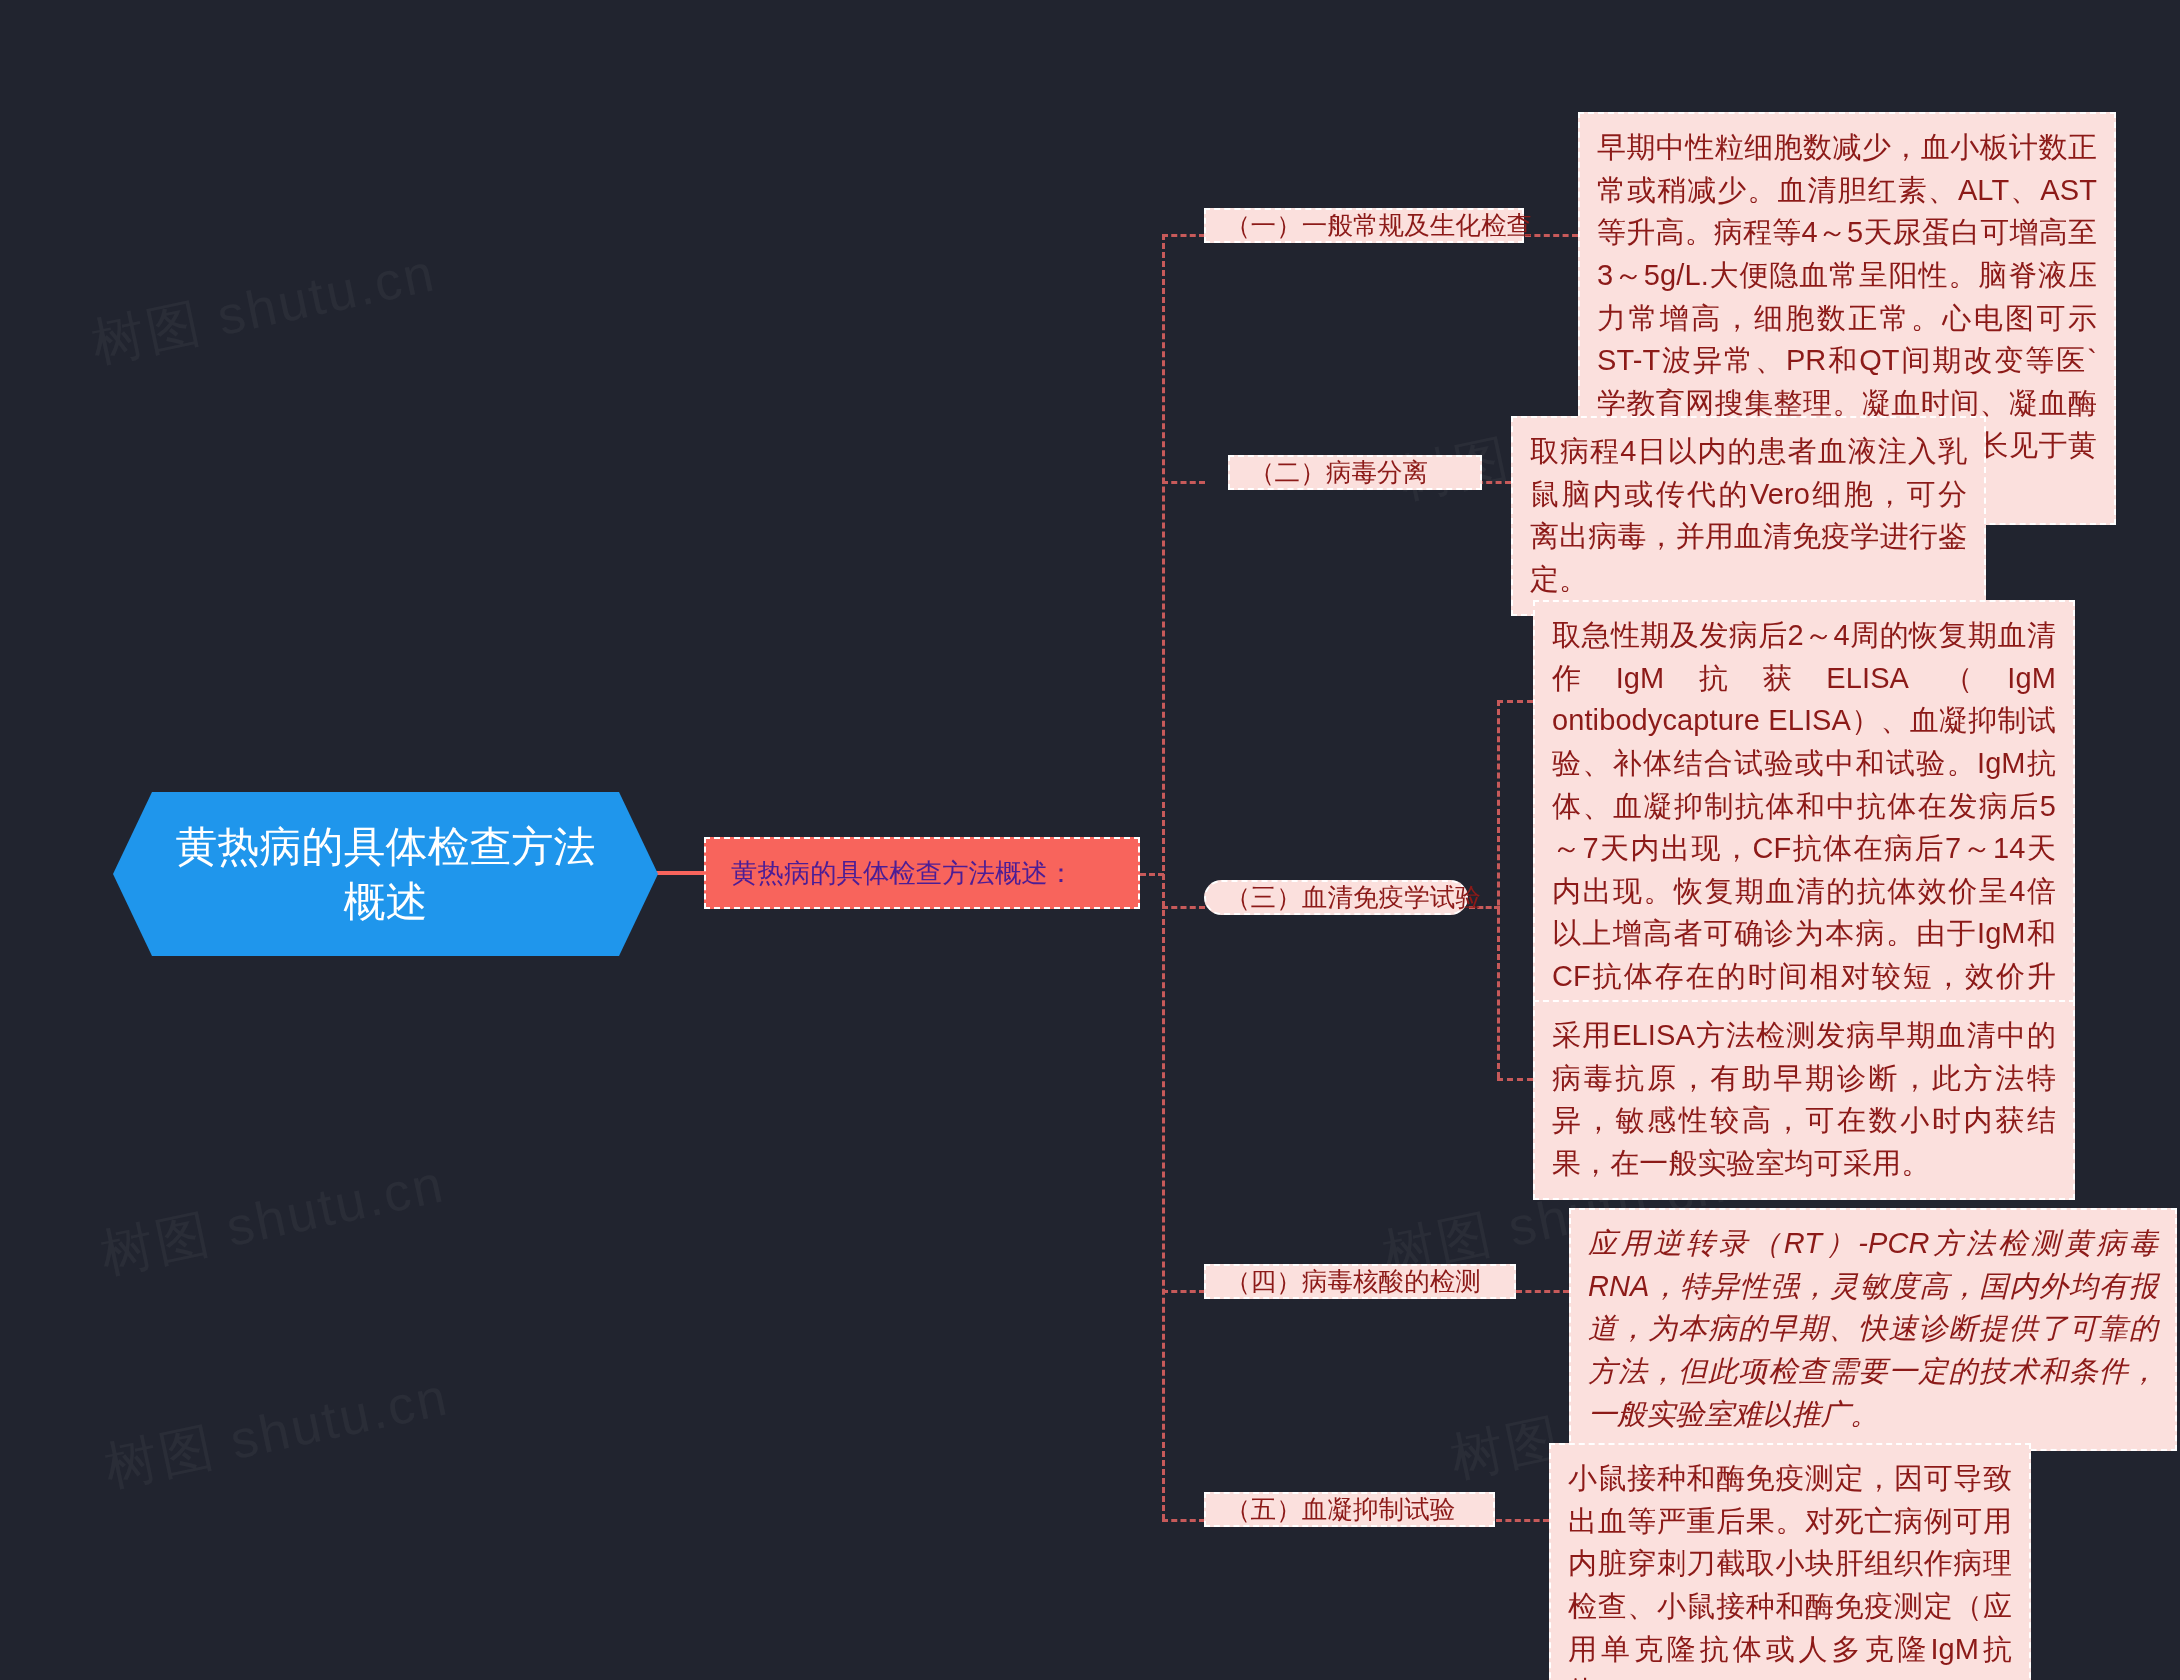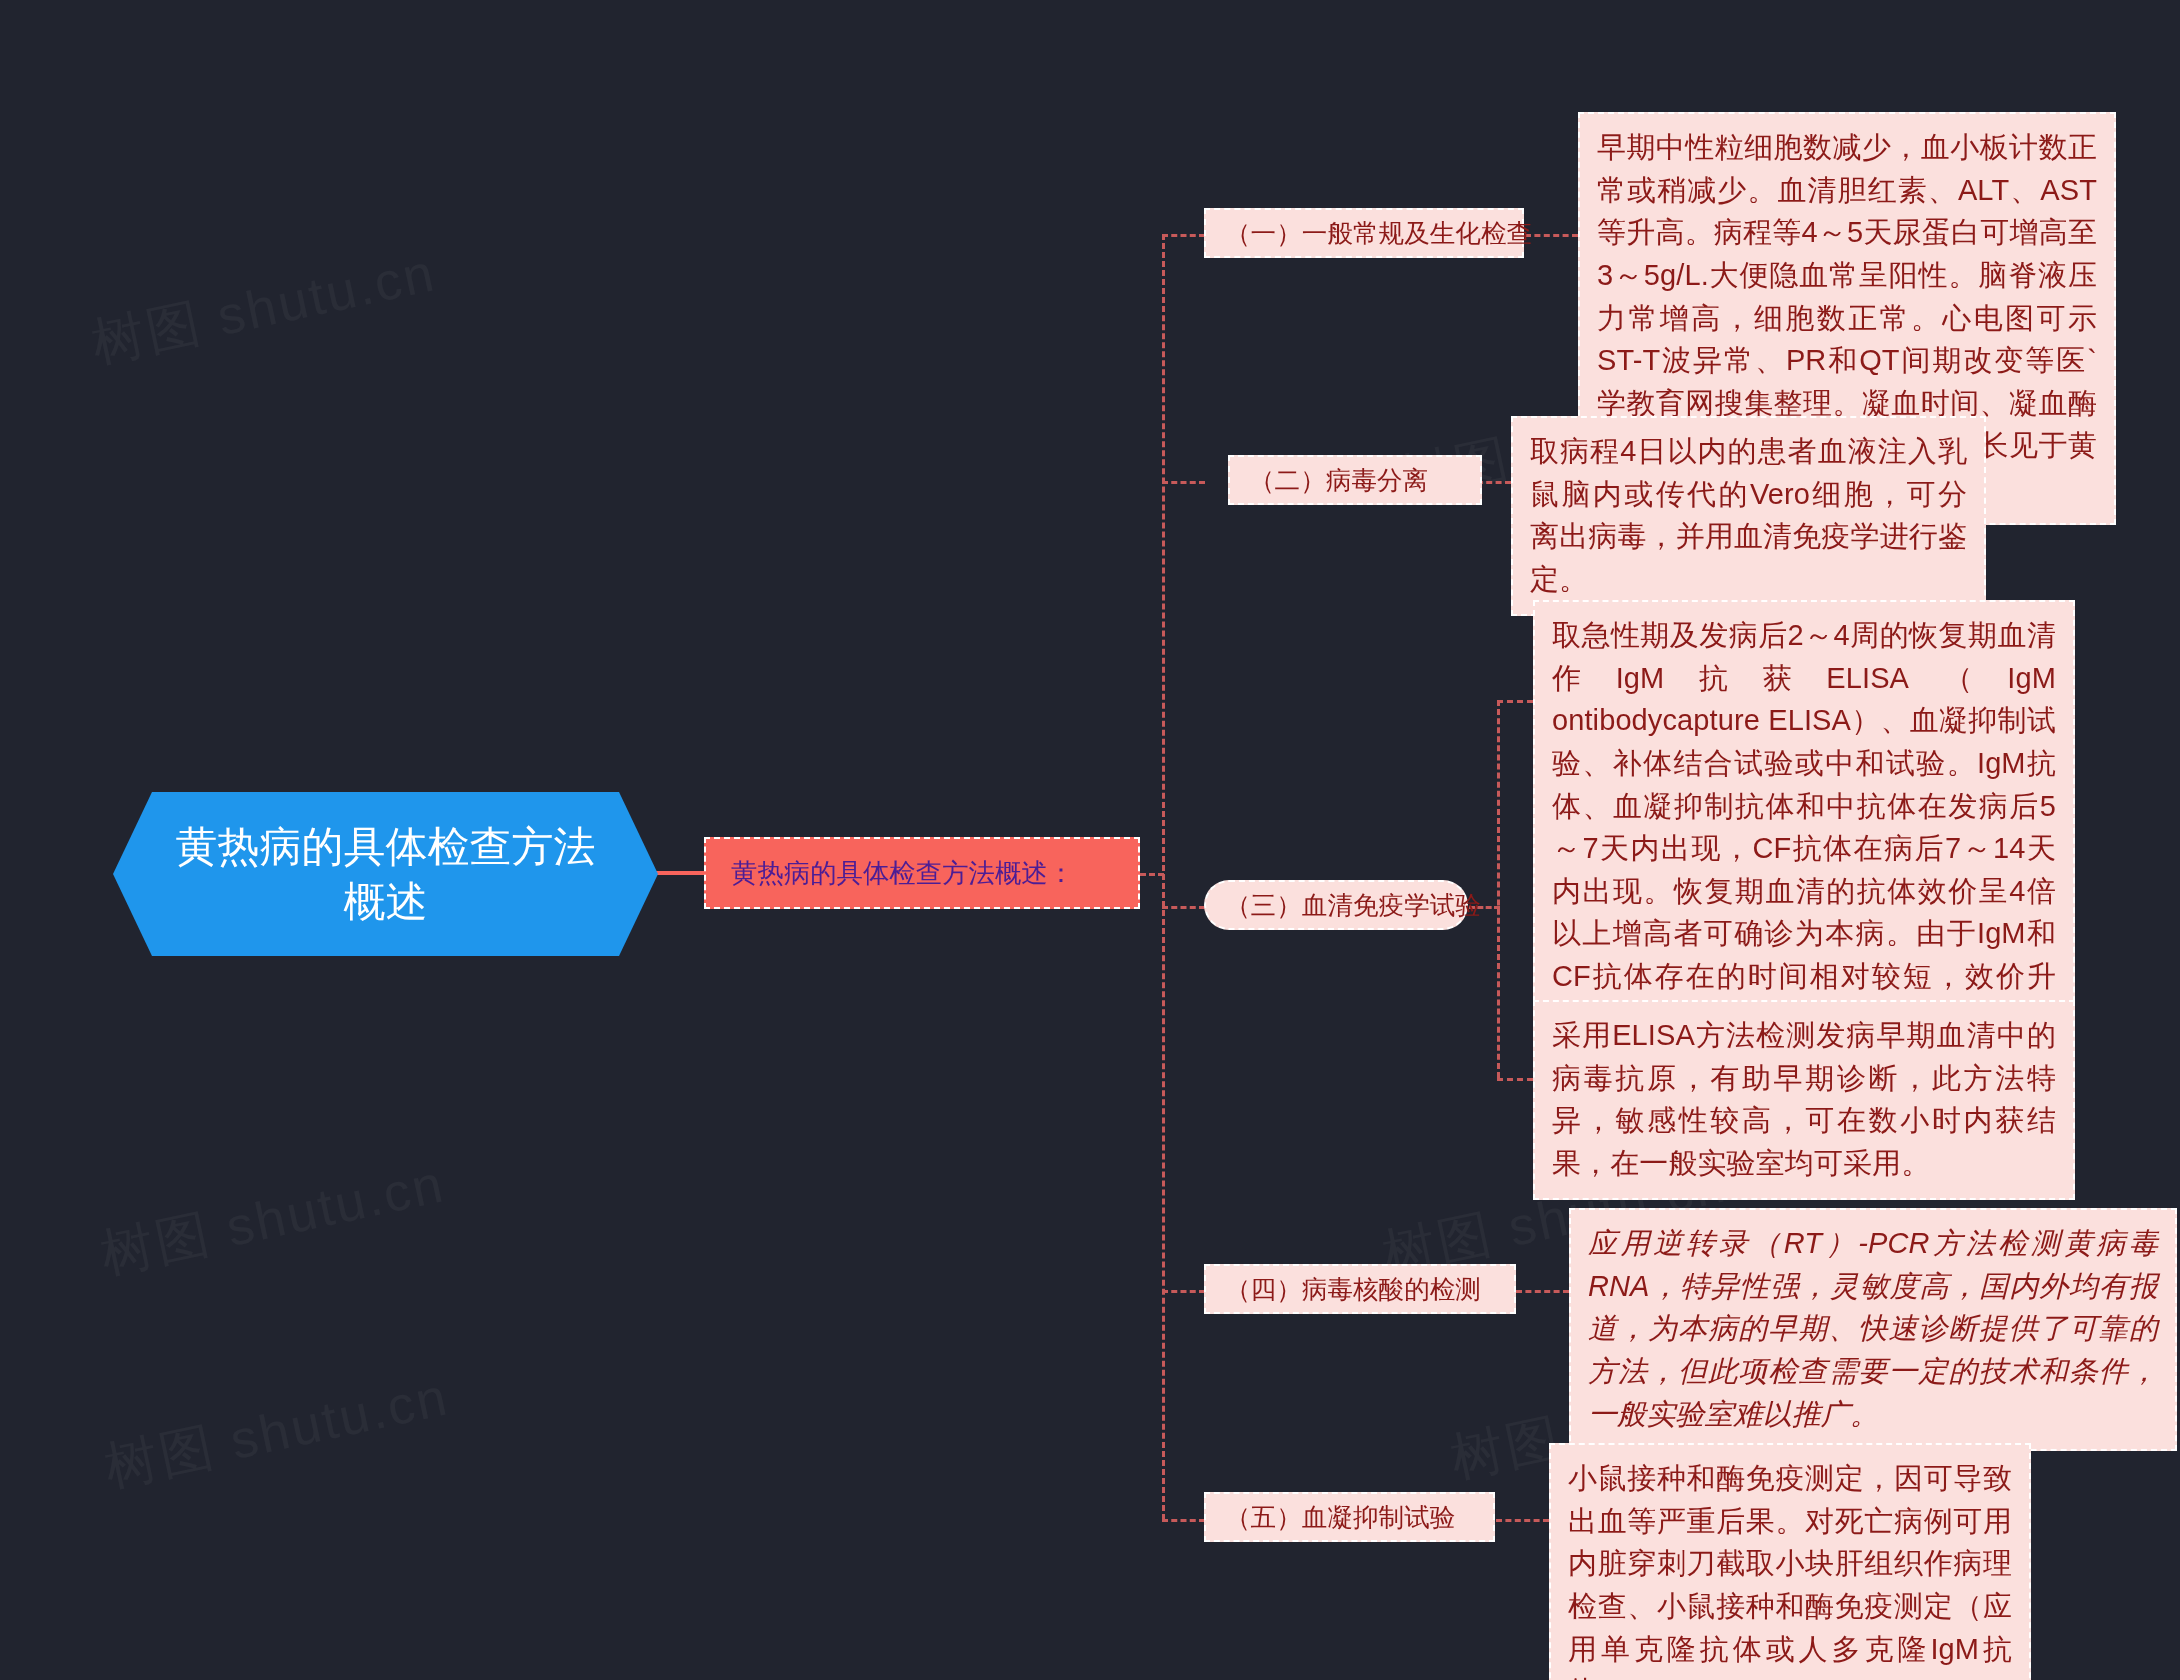--- a/index.html
+++ b/index.html
@@ -72,21 +72,21 @@
   .branch-node {
     position: absolute;
     background: #fbe0dd;
     border: 2.6px dashed #ffffff;
     color: #8c1a18;
     display: flex;
     align-items: center;
     padding: 0 19px;
     font-size: 25.6px;
     white-space: nowrap;
-    height: 50px;
+    height: 35px;
   }
 
   
   .content-node {
     position: absolute;
     background: #fbe0dd;
     border: 2.6px dashed #ffffff;
     color: #8c1a18;
     padding: 12px 17px 13.6px 17px;
     font-size: 29px;

